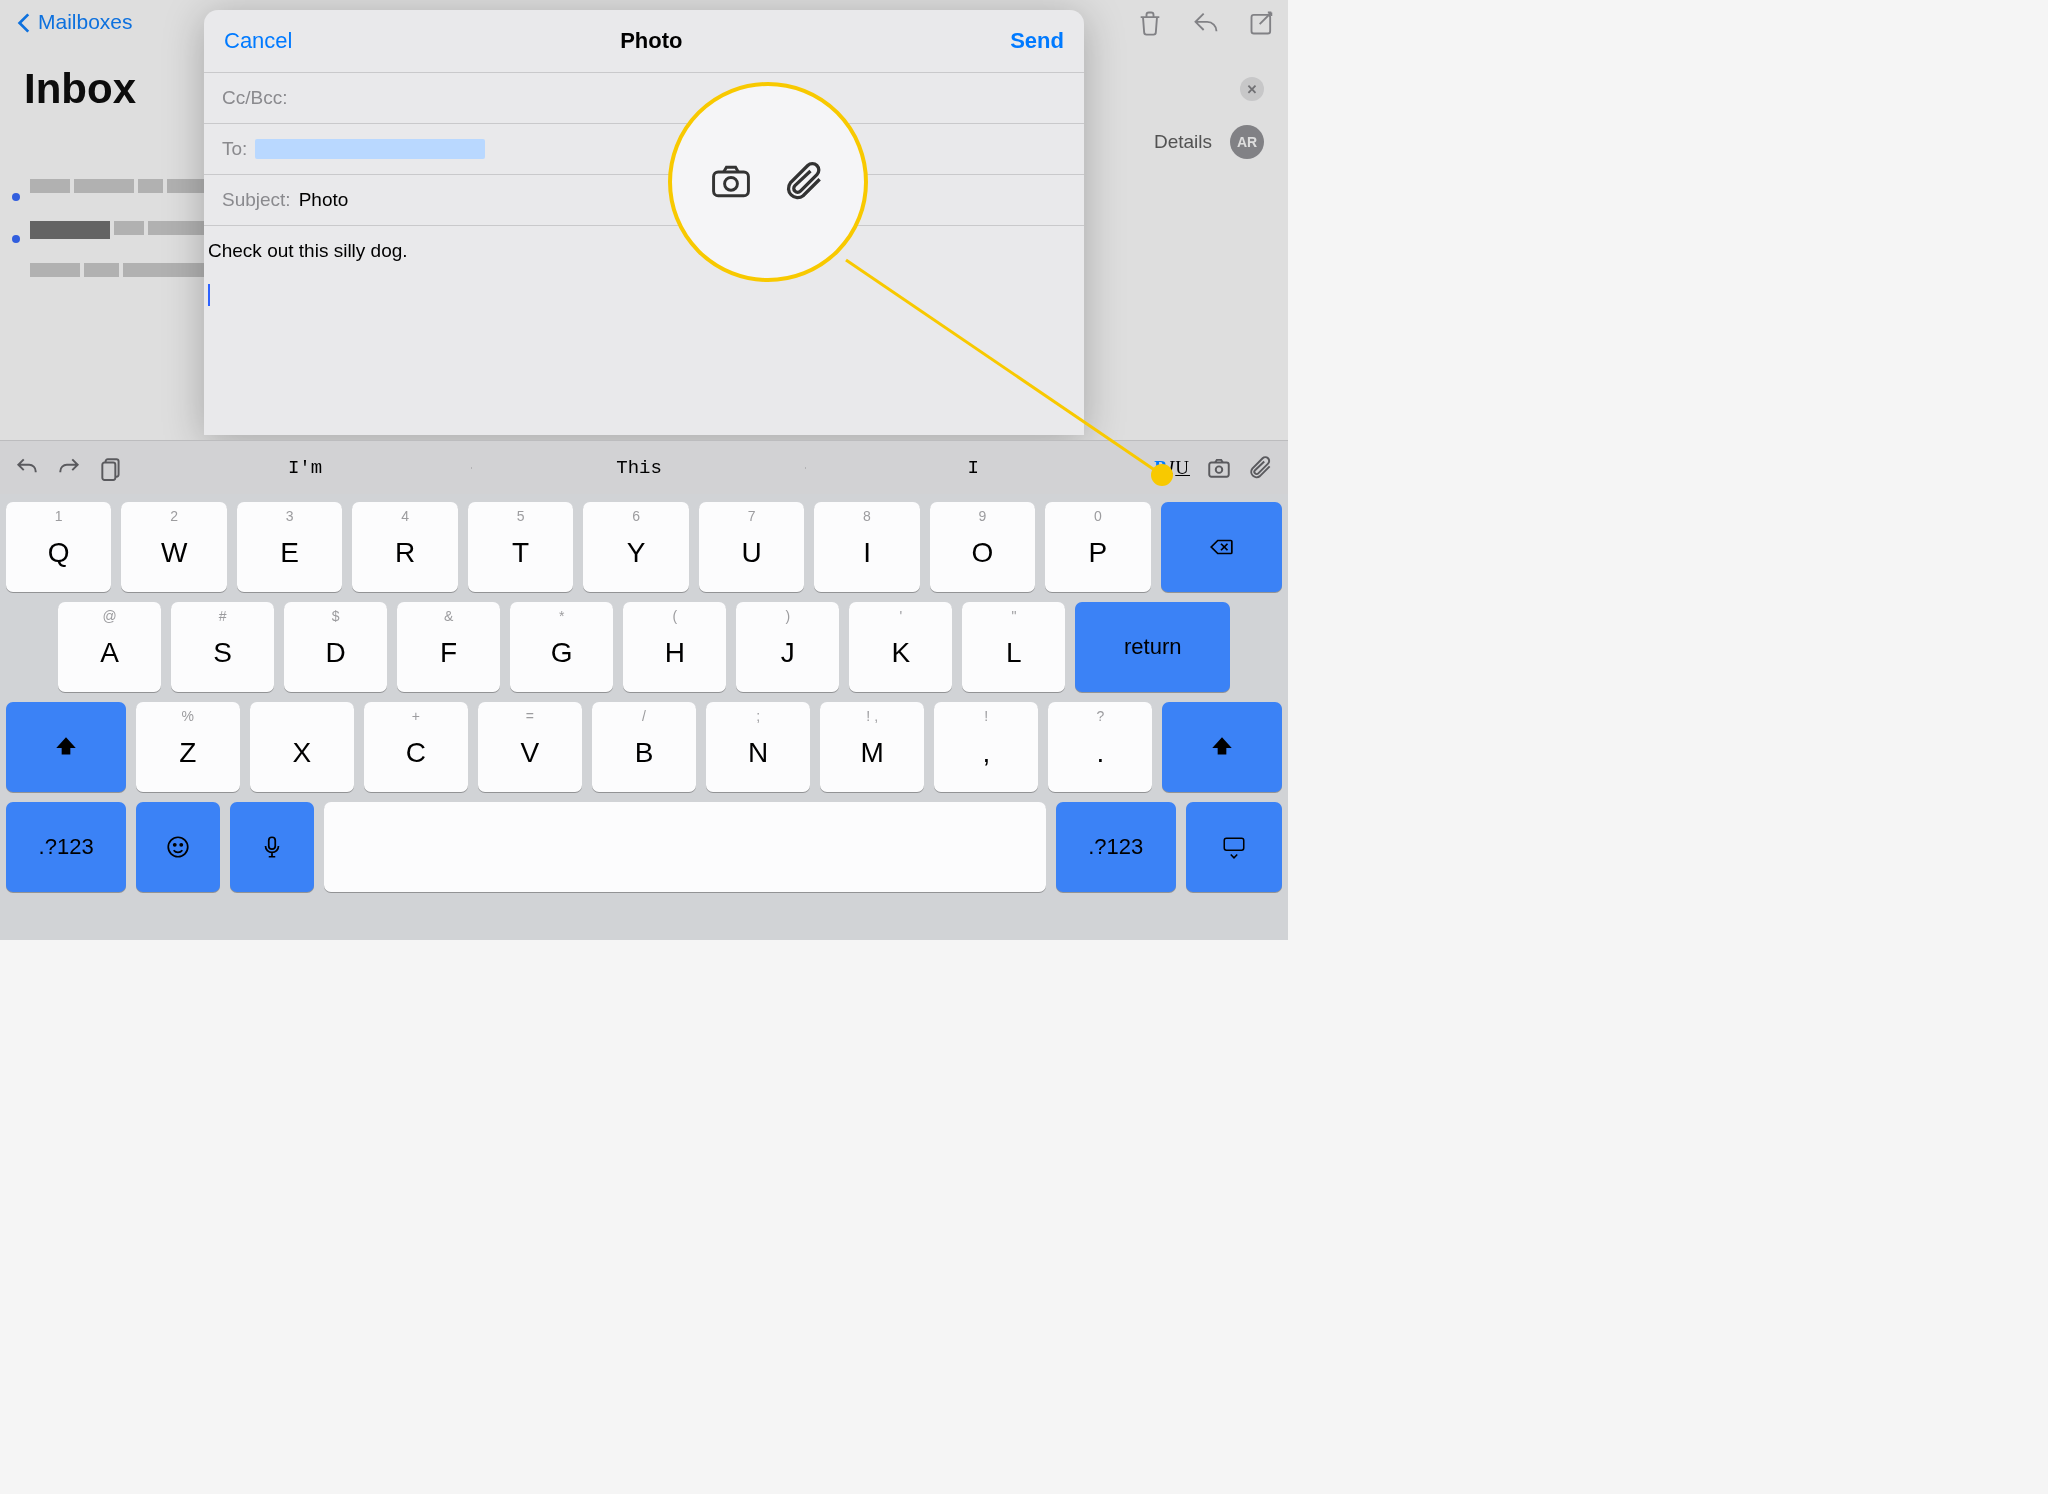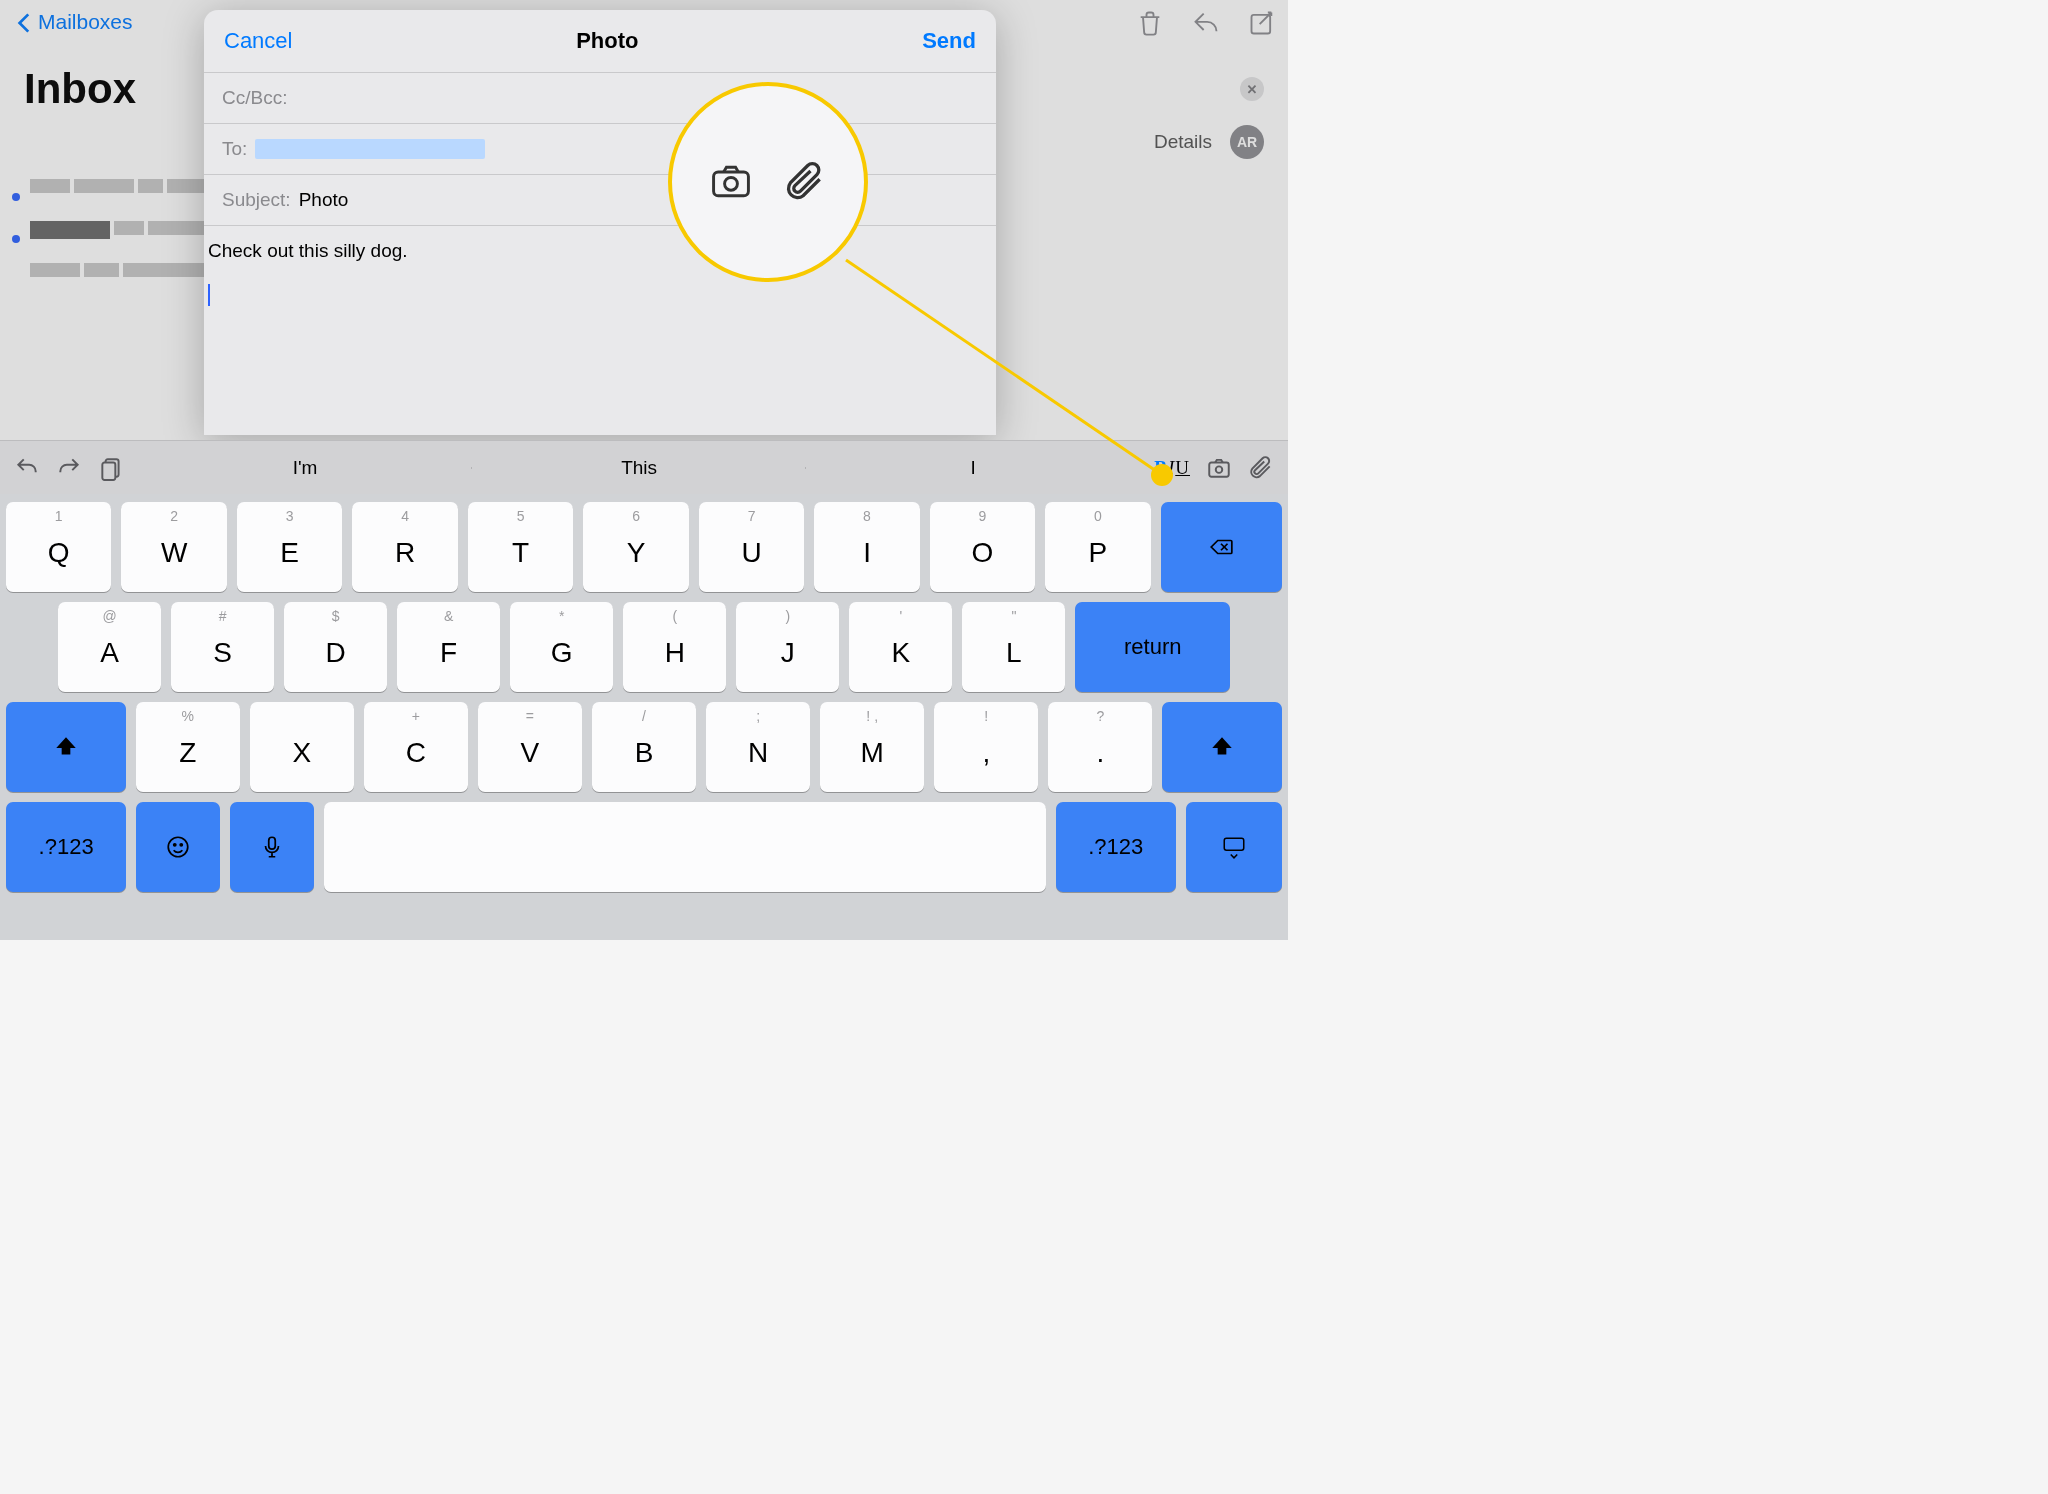--- a/index.html
+++ b/index.html
@@ -70,21 +70,21 @@
   .dim {
     position: absolute; inset: 0;
     background: rgba(70,70,70,0.18);
     z-index: 5;
   }
 
   
   .compose-sheet {
     position: absolute;
     left: 204px; top: 10px;
-    width: 792px; height: 425px;
+    width: 880px; height: 425px;
     background: #e9e9eb;
     border-radius: 14px 14px 0 0;
     box-shadow: 0 6px 40px rgba(0,0,0,0.25);
     z-index: 10;
     overflow: hidden;
   }
   .sheet-header {
     display: flex; align-items: center; justify-content: space-between;
     padding: 18px 20px;
     font-size: 22px;
@@ -148,21 +148,21 @@
   
   .qt-bar {
     position: absolute; left: 0; right: 0;
     top: 440px; height: 54px;
     background: #d2d2d4;
     border-top: 1px solid #bcbcbe;
     display: flex; align-items: center;
     z-index: 20;
   }
   .qt-left, .qt-right { display: flex; align-items: center; gap: 16px; padding: 0 14px; }
-  .qt-center { flex: 1; display: flex; }
+  .qt-center { flex: 1; display: flex; font-family: Liberation Mono, monospace; }
   .suggestion {
     flex: 1; text-align: center; font-size: 19px; color: #000;
     display: flex; align-items: center; justify-content: center;
     position: relative;
   }
   .suggestion:not(:last-child)::after {
     content: ""; position: absolute; right: 0; top: 10px; bottom: 10px;
     width: 1px; background: #b3b3b5;
   }
   .qt-icon { width: 26px; height: 26px; color: #5a5a5e; }

